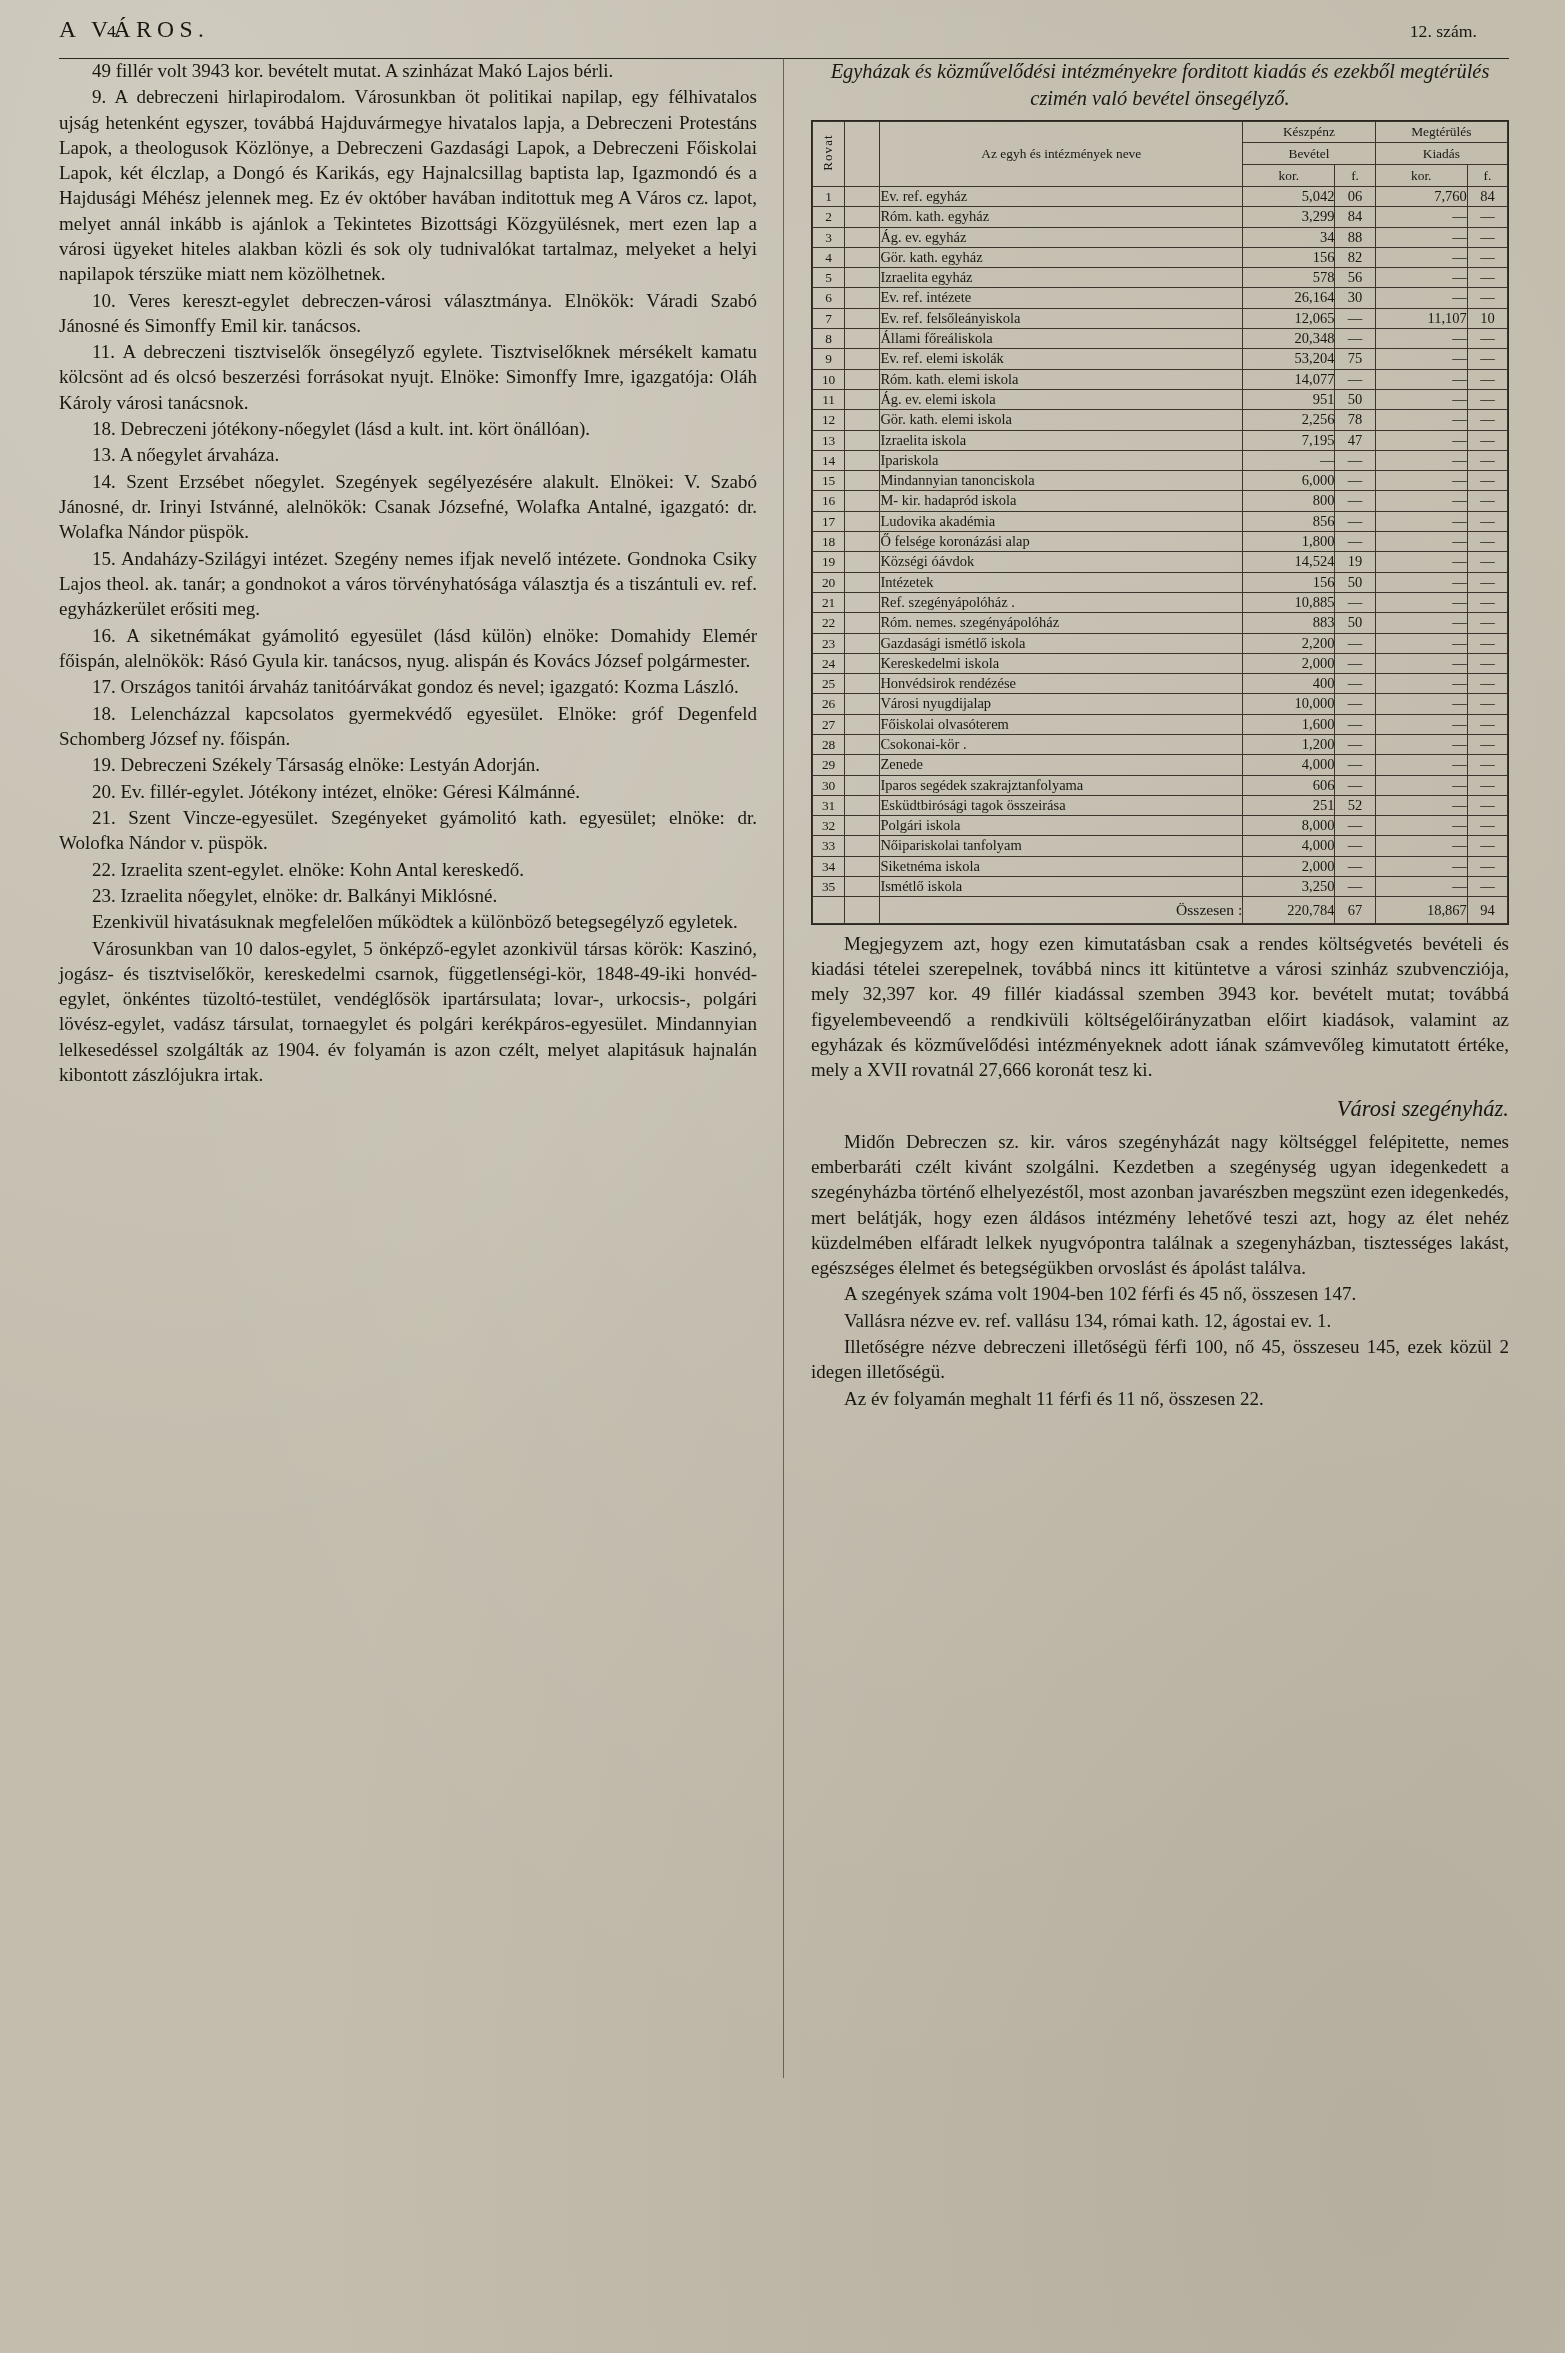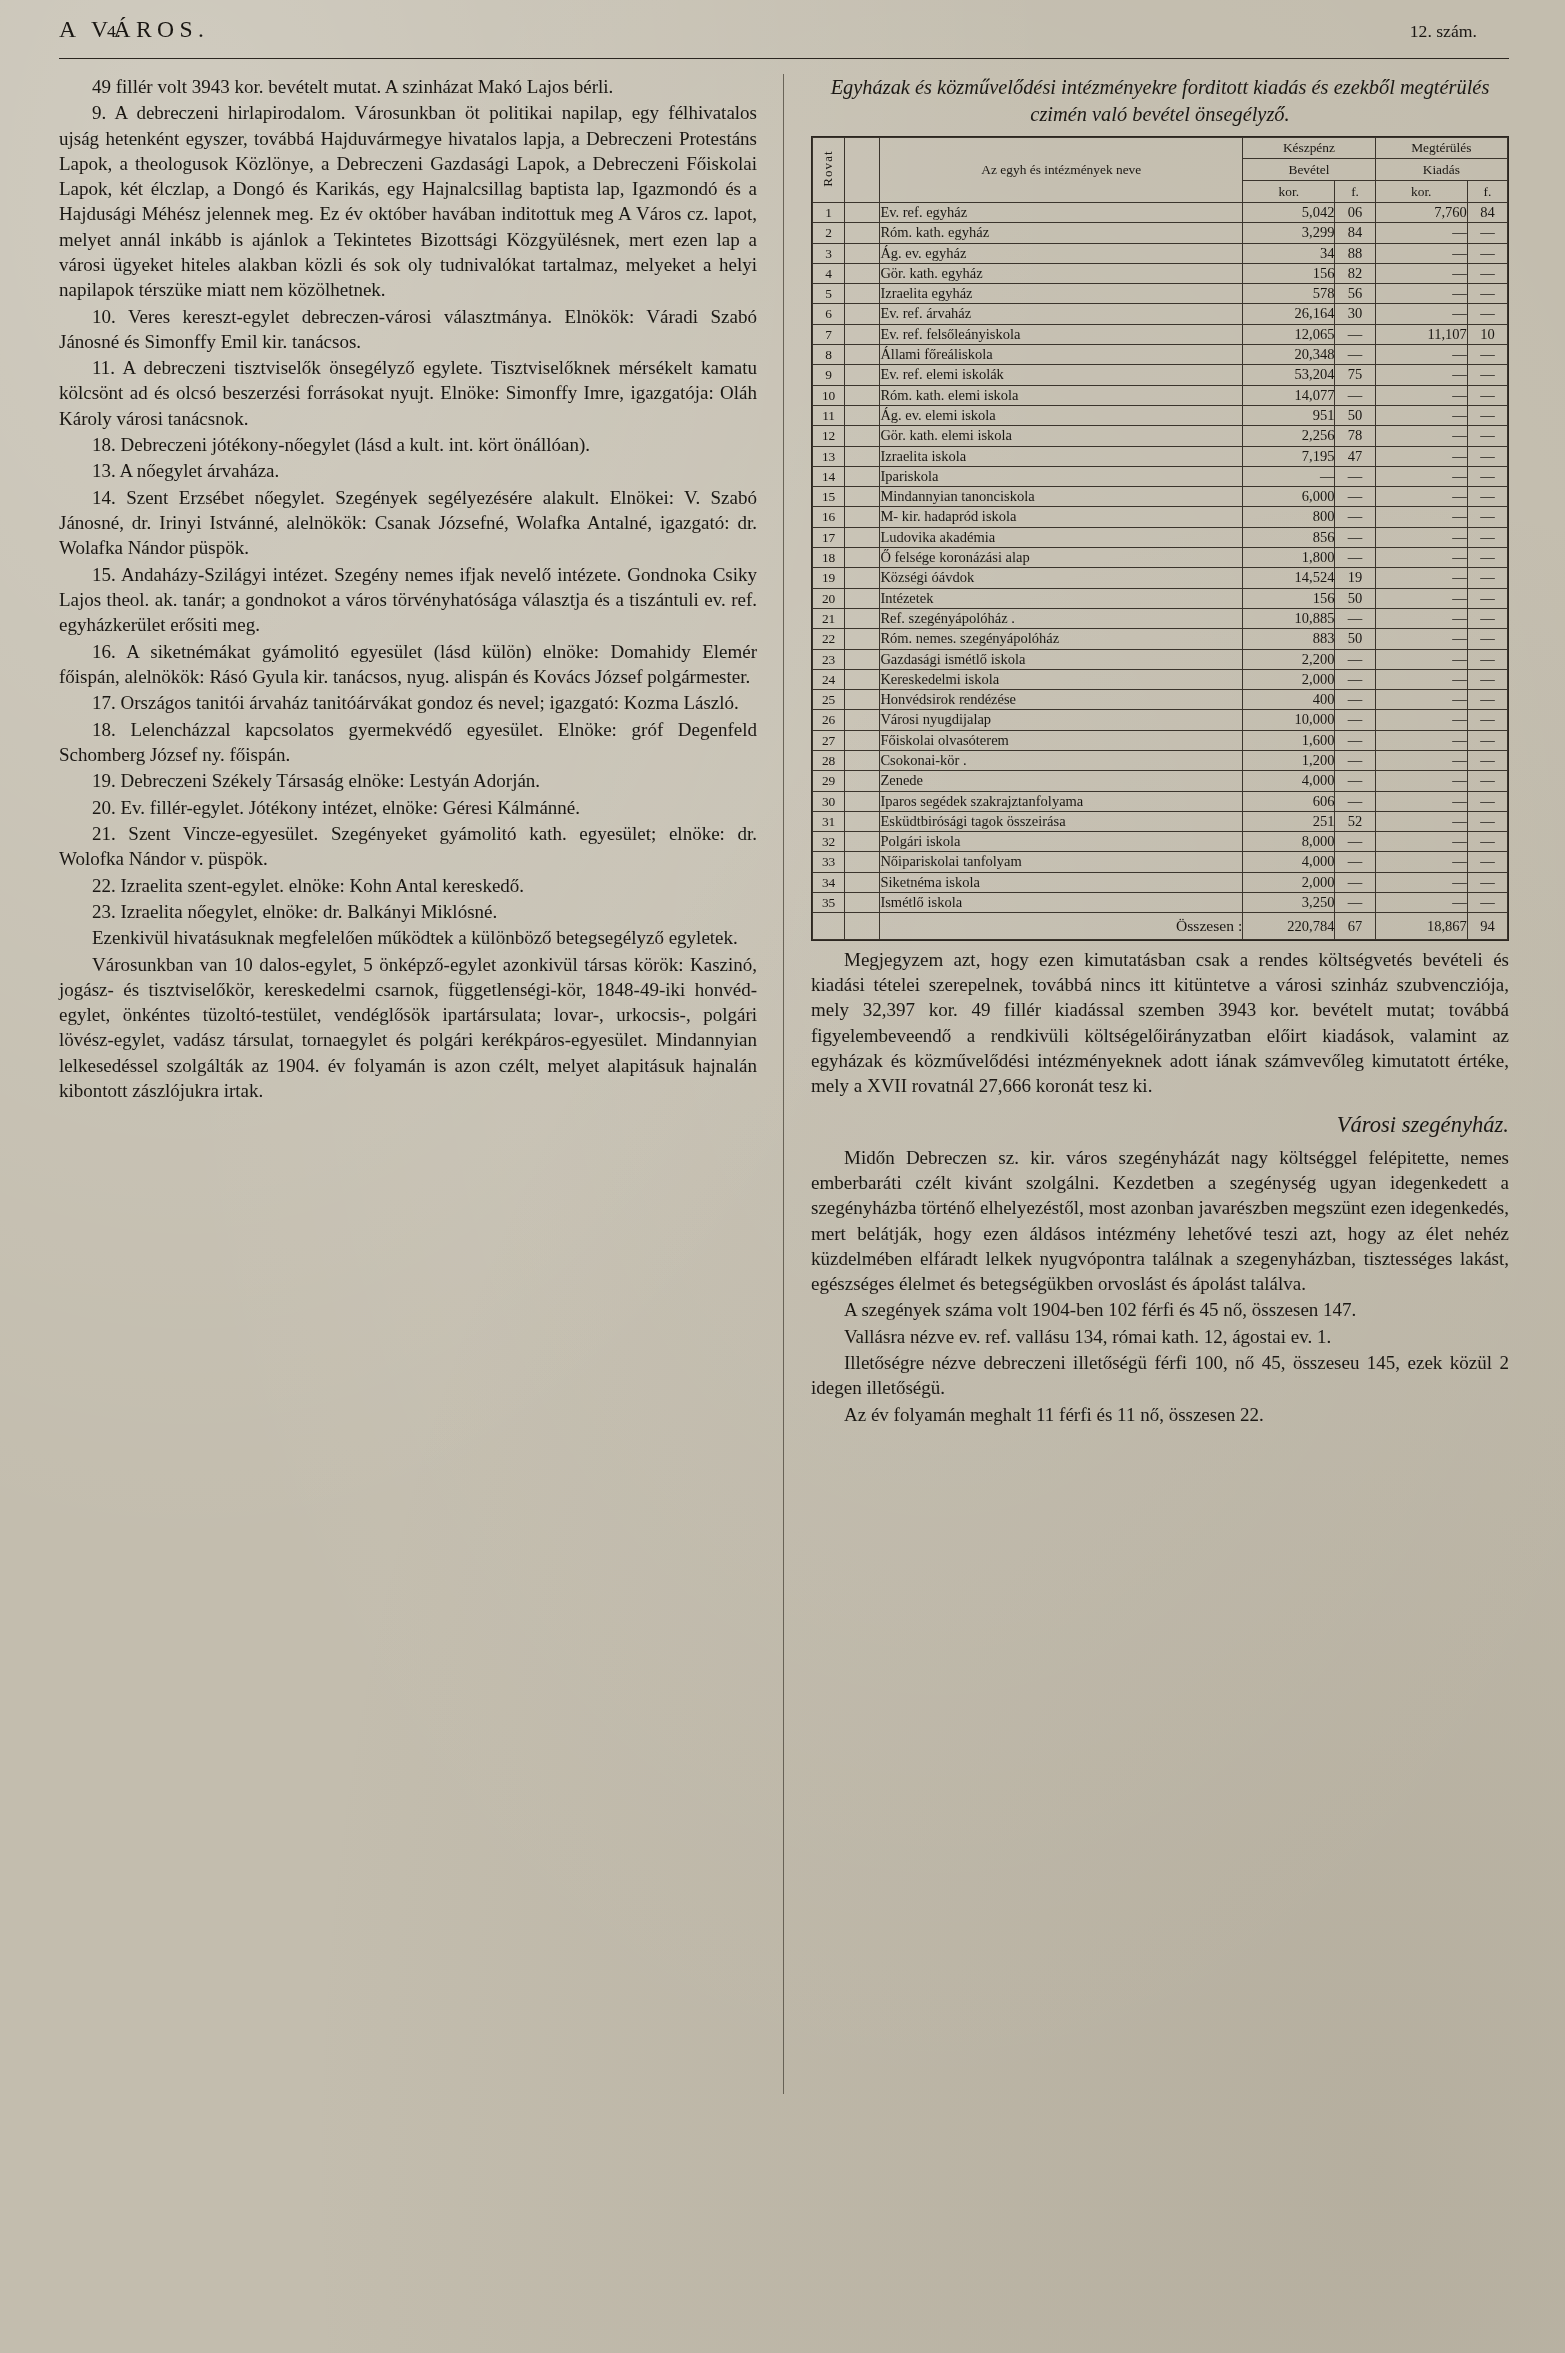--- a/index.html
+++ b/index.html
@@ -69,21 +69,21 @@
     position: absolute;
     left: 0;
     right: 0;
     top: 42px;
     border-top: 1.6px solid #2b2620;
   }
 
   
   .columns {
     position: absolute;
-    top: 58px;
+    top: 42px;
     left: 0;
     width: 1450px;
     height: 2245px;
   }
   .col {
     position: absolute;
     top: 0;
     width: 698px;
   }
   .col-left { left: 0; }
@@ -281,21 +281,21 @@
                   <td class="idx"></td>
                   <td class="nm">Izraelita egyház</td>
                   <td class="num">578</td>
                   <td class="f">56</td>
                   <td class="num">—</td>
                   <td class="f">—</td>
                 </tr>
               <tr class="row">
                   <td class="idx">6</td>
                   <td class="idx"></td>
-                  <td class="nm">Ev. ref. árvaház</td>
+                  <td class="nm">Ev. ref. intézete</td>
                   <td class="num">26,164</td>
                   <td class="f">30</td>
                   <td class="num">—</td>
                   <td class="f">—</td>
                 </tr>
               <tr class="row">
                   <td class="idx">7</td>
                   <td class="idx"></td>
                   <td class="nm">Ev. ref. felsőleányiskola</td>
                   <td class="num">12,065</td>

